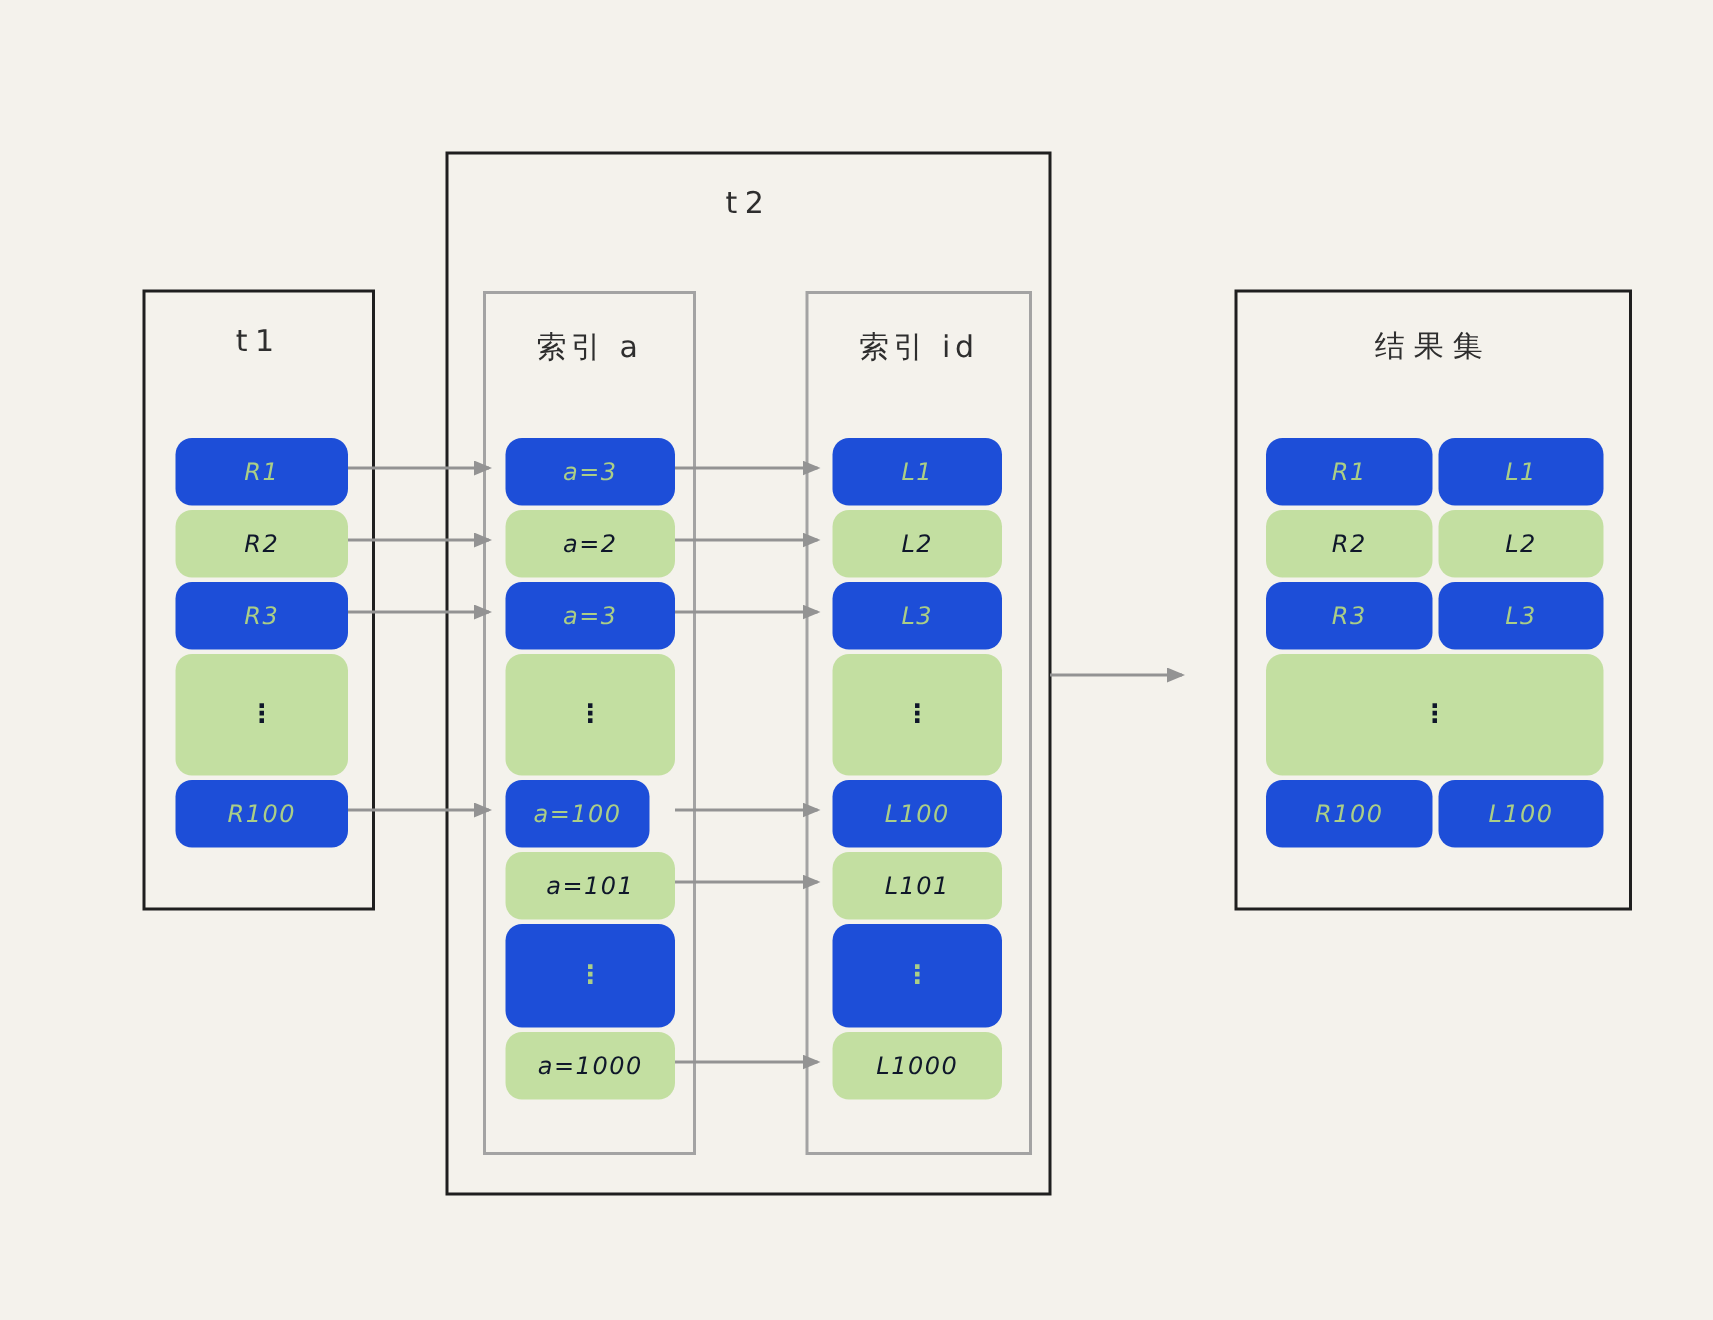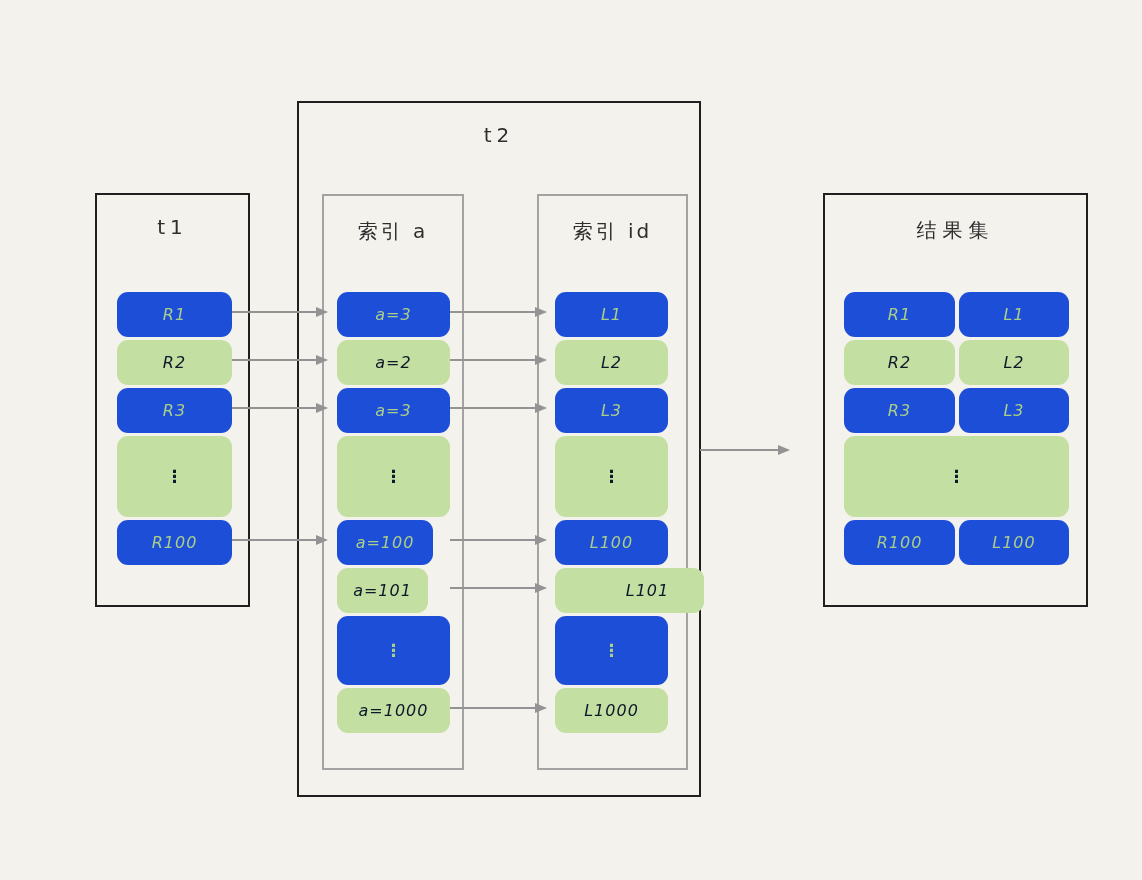--- a/index.html
+++ b/index.html
@@ -41,33 +41,33 @@
   <div class="outer-box" style="left:297px;top:101px;width:400px;height:692px;">
     <div class="box-title" style="top:20px;">t2</div>
 
     <div class="inner-box" style="left:23px;top:91px;width:138px;height:572px;">
       <div class="box-title" style="top:22px;letter-spacing:3px;">索引 a</div>
       <div class="blk tone-dark" style="left:13px;top:96px;width:113px;height:45px;">a=3</div>
       <div class="blk tone-light" style="left:13px;top:144px;width:113px;height:45px;">a=2</div>
       <div class="blk tone-dark" style="left:13px;top:192px;width:113px;height:45px;">a=3</div>
       <div class="blk dots tone-light" style="left:13px;top:240px;width:113px;height:81px;">⋮</div>
       <div class="blk tone-dark" style="left:13px;top:324px;width:96px;height:45px;text-align:right;">a=100</div>
-      <div class="blk tone-light" style="left:13px;top:372px;width:91px;height:45px;">a=101</div>
+      <div class="blk tone-light" style="left:13px;top:372px;width:113px;height:45px;">a=101</div>
       <div class="blk dots tone-dark" style="left:13px;top:420px;width:113px;height:69px;">⋮</div>
       <div class="blk tone-light" style="left:13px;top:492px;width:113px;height:45px;">a=1000</div>
     </div>
 
     <div class="inner-box" style="left:238px;top:91px;width:147px;height:572px;">
       <div class="box-title" style="top:22px;letter-spacing:3px;">索引 id</div>
       <div class="blk tone-dark" style="left:16px;top:96px;width:113px;height:45px;">L1</div>
       <div class="blk tone-light" style="left:16px;top:144px;width:113px;height:45px;">L2</div>
       <div class="blk tone-dark" style="left:16px;top:192px;width:113px;height:45px;">L3</div>
       <div class="blk dots tone-light" style="left:16px;top:240px;width:113px;height:81px;">⋮</div>
       <div class="blk tone-dark" style="left:16px;top:324px;width:113px;height:45px;">L100</div>
-      <div class="blk tone-light" style="left:16px;top:372px;width:113px;height:45px;padding-left:36px;">L101</div>
+      <div class="blk tone-light" style="left:16px;top:372px;width:113px;height:45px;">L101</div>
       <div class="blk dots tone-dark" style="left:16px;top:420px;width:113px;height:69px;">⋮</div>
       <div class="blk tone-light" style="left:16px;top:492px;width:113px;height:45px;">L1000</div>
     </div>
   </div>
 
   <div class="outer-box" style="left:798px;top:193px;width:261px;height:410px;margin-left:25px;">
     <div class="box-title" style="top:22px;letter-spacing:6px;">结果集</div>
 
     <div class="blk tone-dark" style="left:19px;top:97px;width:111px;height:45px;">R1</div>
     <div class="blk tone-dark" style="left:134px;top:97px;width:110px;height:45px;">L1</div>

